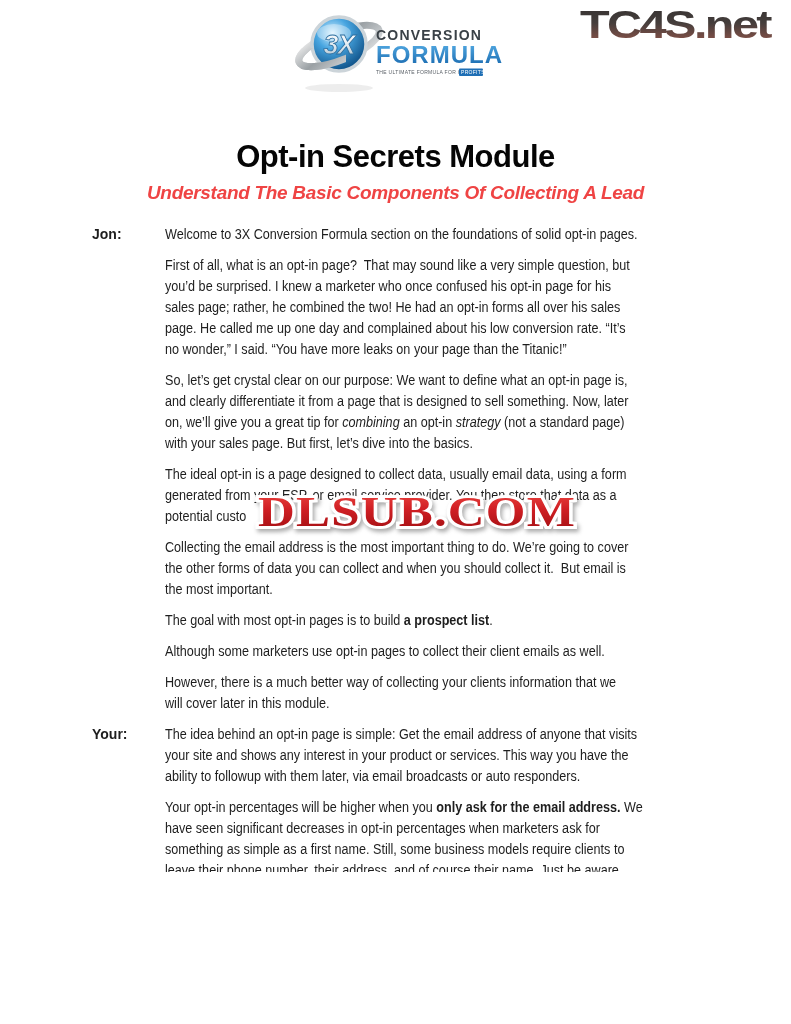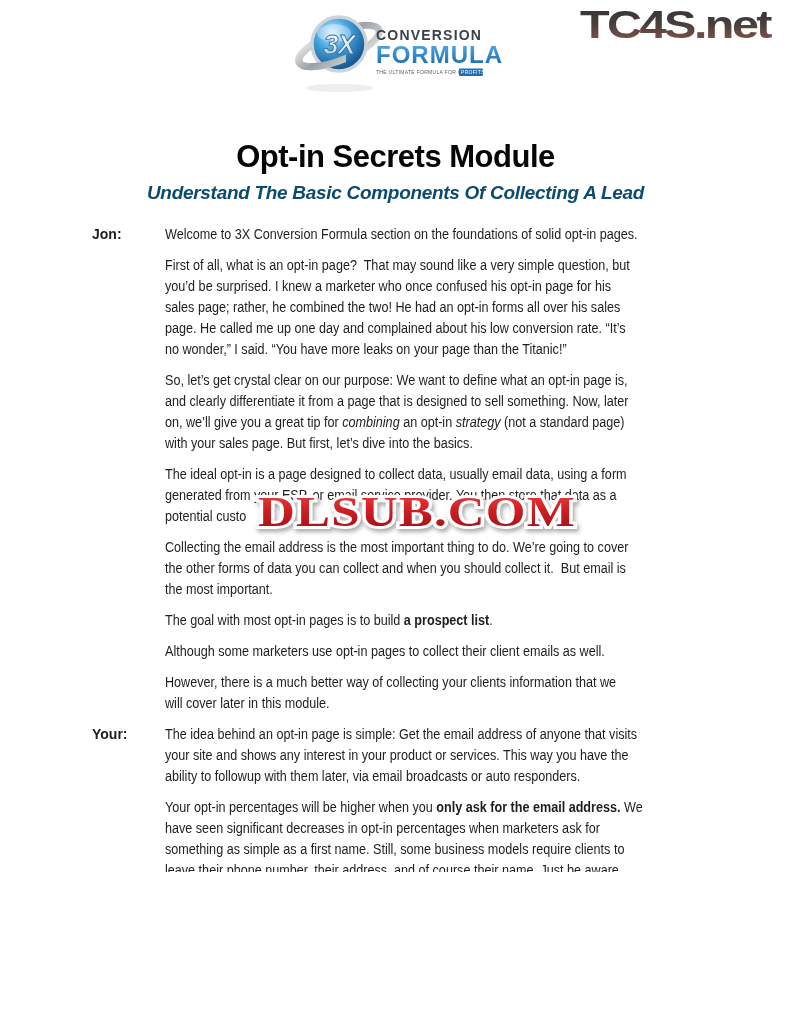--- a/index.html
+++ b/index.html
@@ -15,21 +15,21 @@
   .title-main {
     position:absolute; top:99px; left:0; width:100%; text-align:center;
     font-size:31px; font-weight:bold; letter-spacing:-0.5px; color:#050505;margin-top:40px;
   }
   .title-section {
     position:absolute; top:147px; left:0; width:100%; text-align:center;
     font-size:21px; font-weight:bold; font-style:italic; letter-spacing:-0.3px; color:#0a0a0a;
   }
   .title-sub {
     position:absolute; top:182px; left:0; width:100%; text-align:center;
-    font-size:19px; font-weight:bold; font-style:italic; letter-spacing:-0.3px; color:#0c4a6e;
+    font-size:19px; font-weight:bold; font-style:italic; letter-spacing:-0.3px; color:#ef4444;
   }
 
   
   .transcript { position:absolute; left:92px; top:224px; width:700px; }
   .t-row { display:flex; margin-bottom:10px; }
   .t-label { flex:0 0 73px; width:73px; font-size:14px; font-weight:bold; color:#1e1e1e; line-height:21px; }
   .t-para {
     flex:1; font-size:14px; line-height:21px; color:#1e1e1e;
     white-space:pre-wrap; width:700px;
     transform:scaleX(0.9); transform-origin:0 0;

